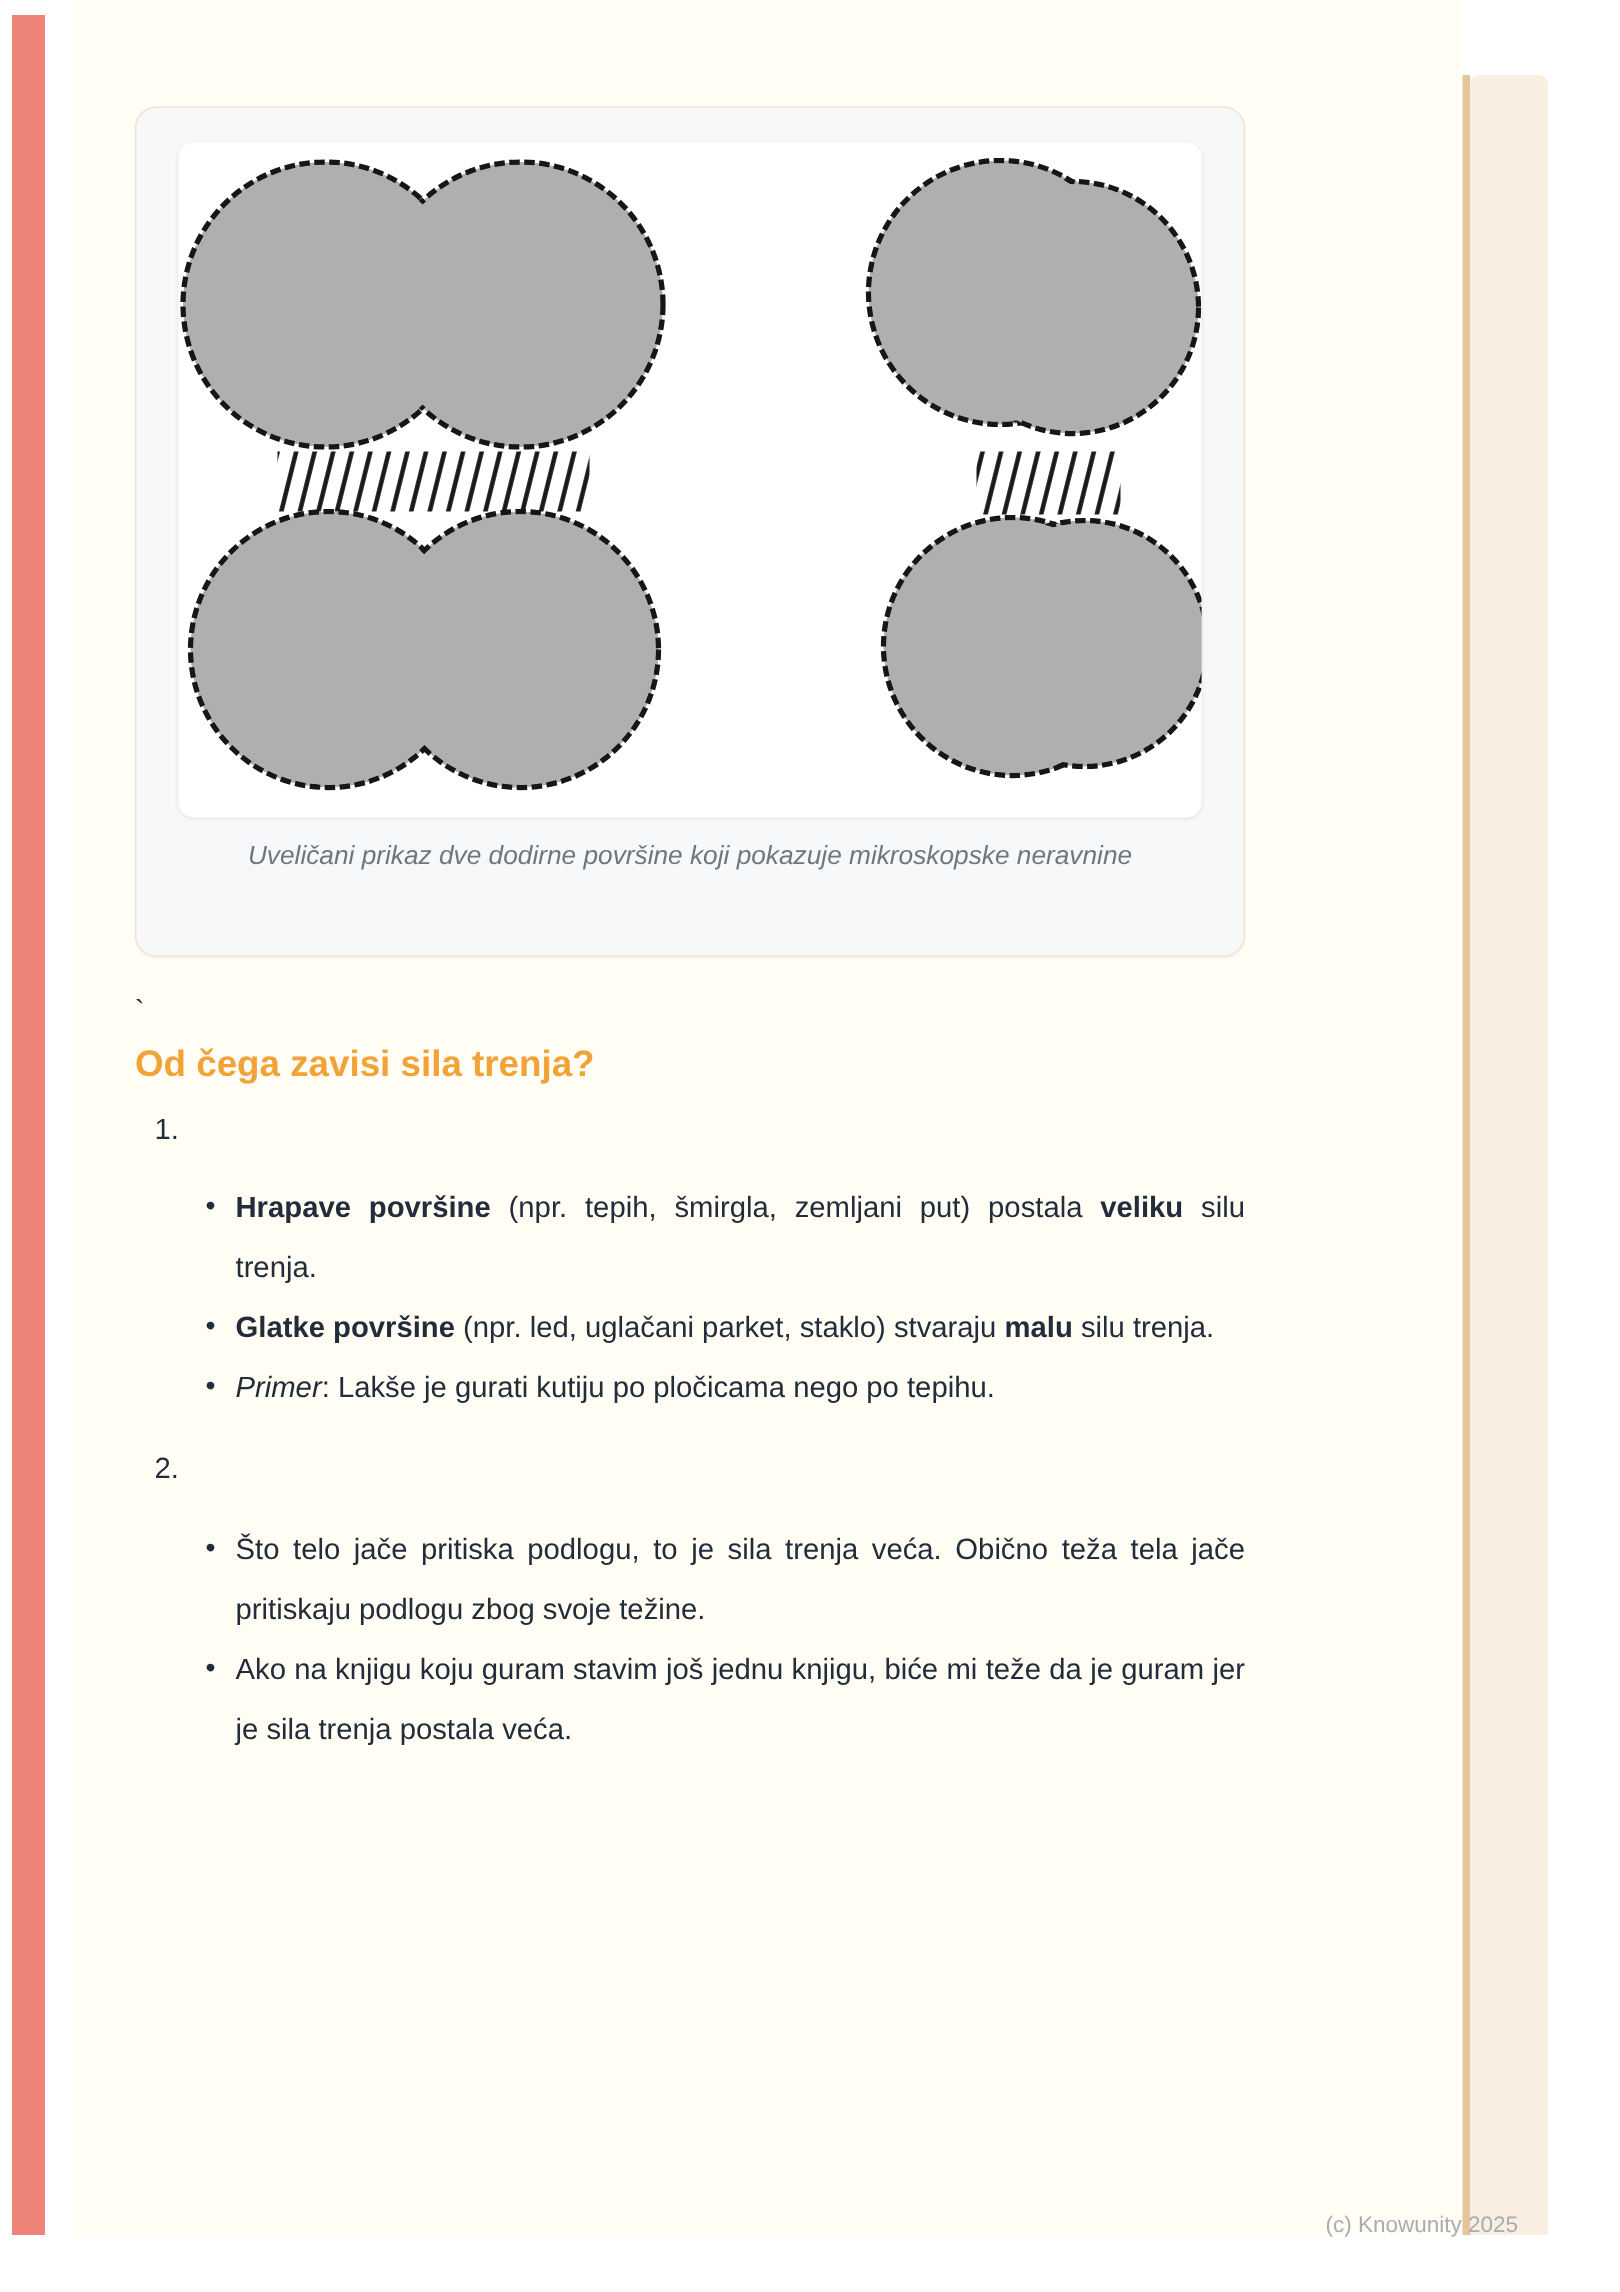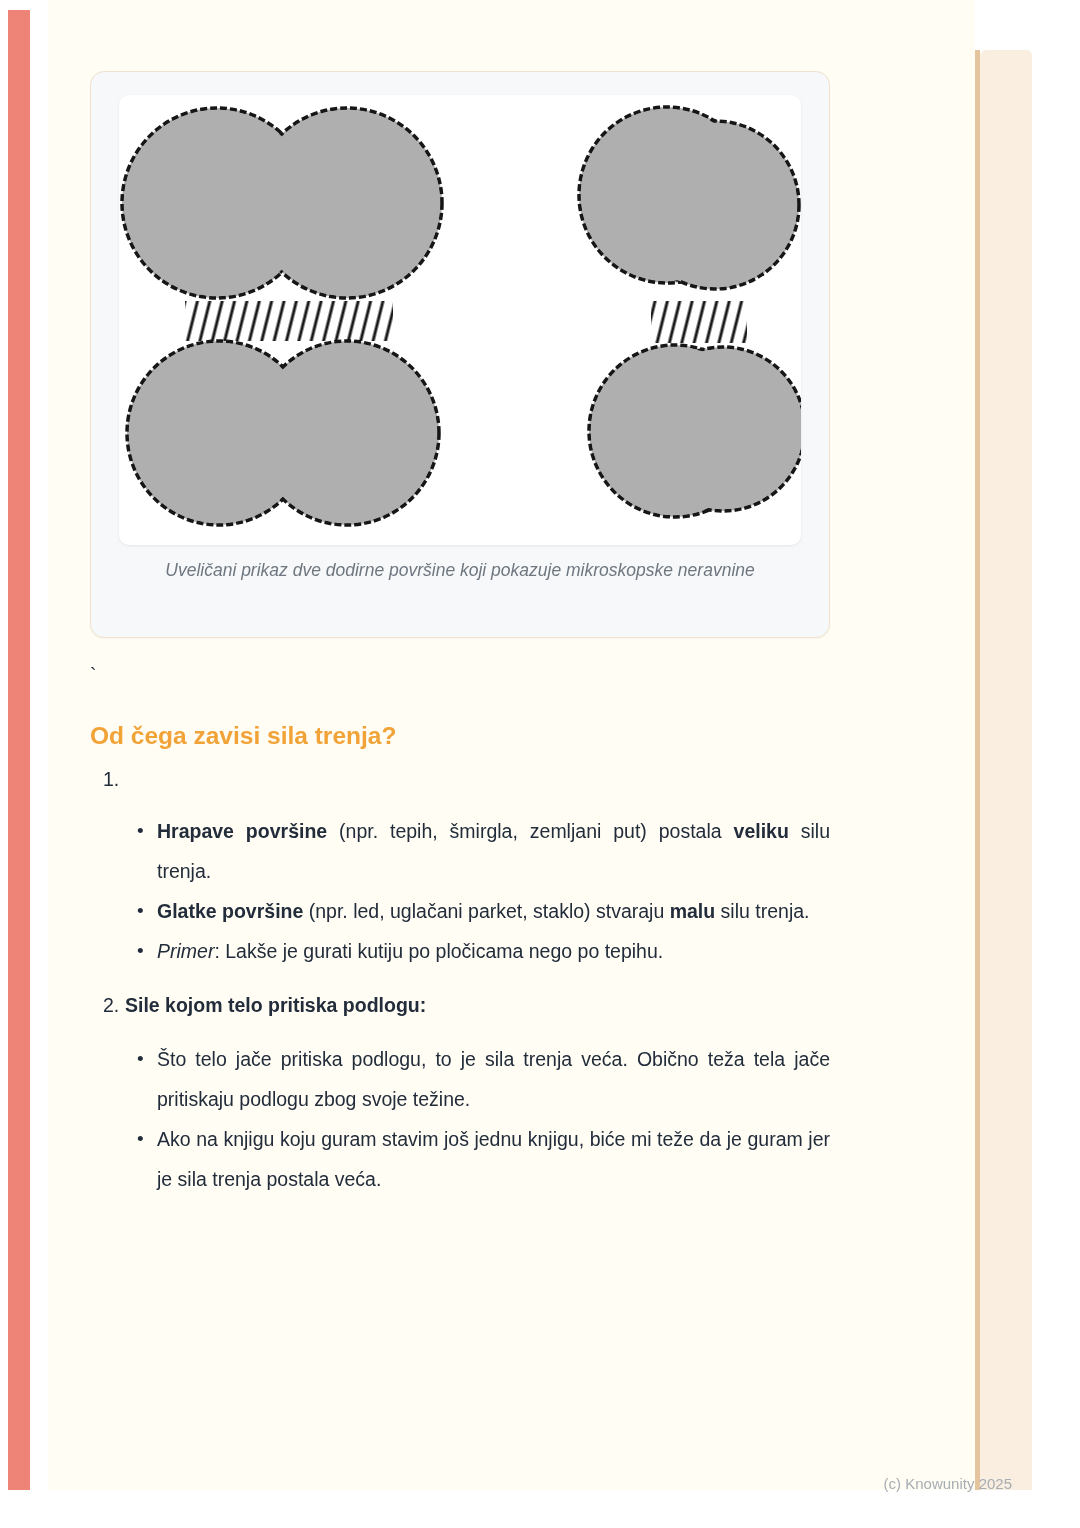--- a/index.html
+++ b/index.html
@@ -55,21 +55,20 @@
   .main-col {
     position: absolute; left: 90px; top: 655px; width: 740px;
   }
   .stray { font-size: 19px; line-height: 40px; color: #222c3a; }
   .body-p {
     margin-top: 38px;
     font-size: 19.5px; line-height: 40px;
     text-align: justify;
   }
   h2.section-heading {
-    margin-top: 26px;
     font-size: 24.5px; line-height: 30px;
     font-weight: bold;
     color: #f2a338;
   }
   .body-p2 { margin-top: 27px; }
   .olist { margin-top: 8px; }
   .oitem-head {
     display: flex;
     font-size: 19.5px; line-height: 40px;
   }
@@ -175,21 +174,20 @@
         <div class="bullet">
           <span class="dot">•</span>
           <div class="btext"><span class="italic">Primer</span><span>: Lakše je gurati kutiju po pločicama nego po tepihu.</span></div>
         </div>
       </div>
     </div>
 
     <div class="oitem-2">
       <div class="oitem-head">
         <span class="onum">2.</span>
-        <span class="otitle">Sile kojom telo pritiska podlogu:</span>
       </div>
       <div class="bullets bullets-2">
         <div class="bullet">
           <span class="dot">•</span>
           <div class="btext"><span>Što telo jače pritiska podlogu, to je sila trenja veća. Obično teža tela jače pritiskaju podlogu zbog svoje težine.</span></div>
         </div>
         <div class="bullet">
           <span class="dot">•</span>
           <div class="btext"><span>Ako na knjigu koju guram stavim još jednu knjigu, biće mi teže da je guram jer je sila trenja postala veća.</span></div>
         </div>

